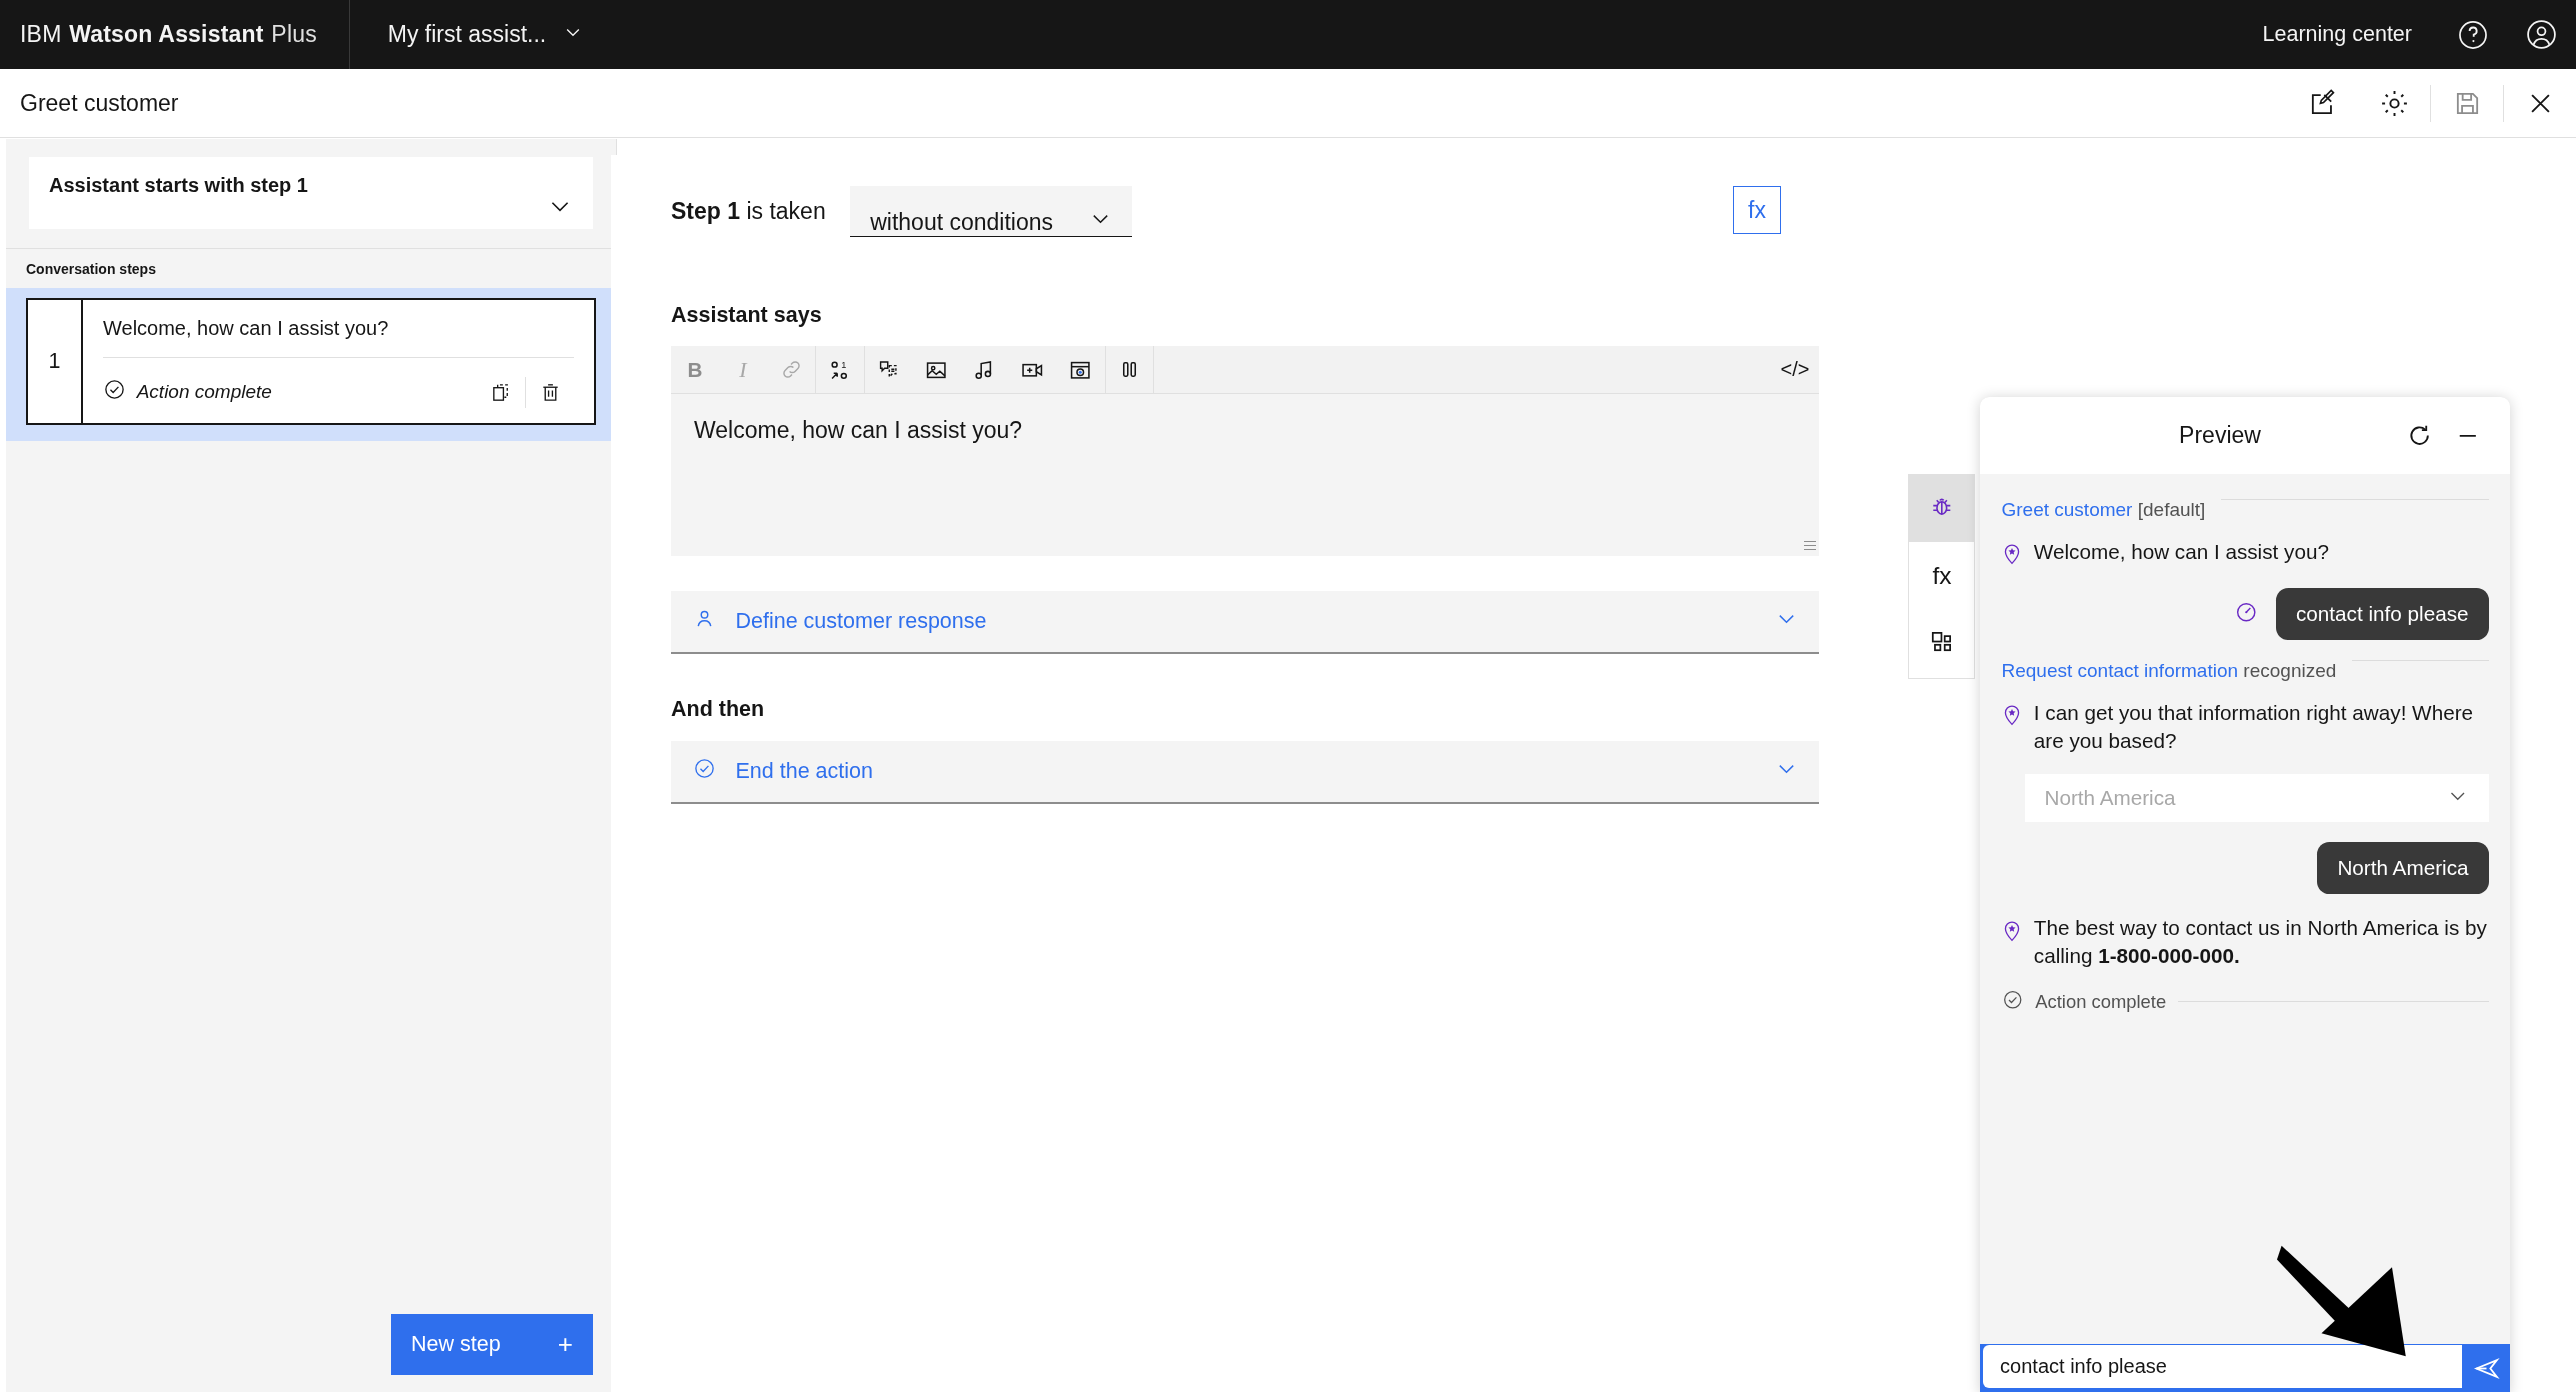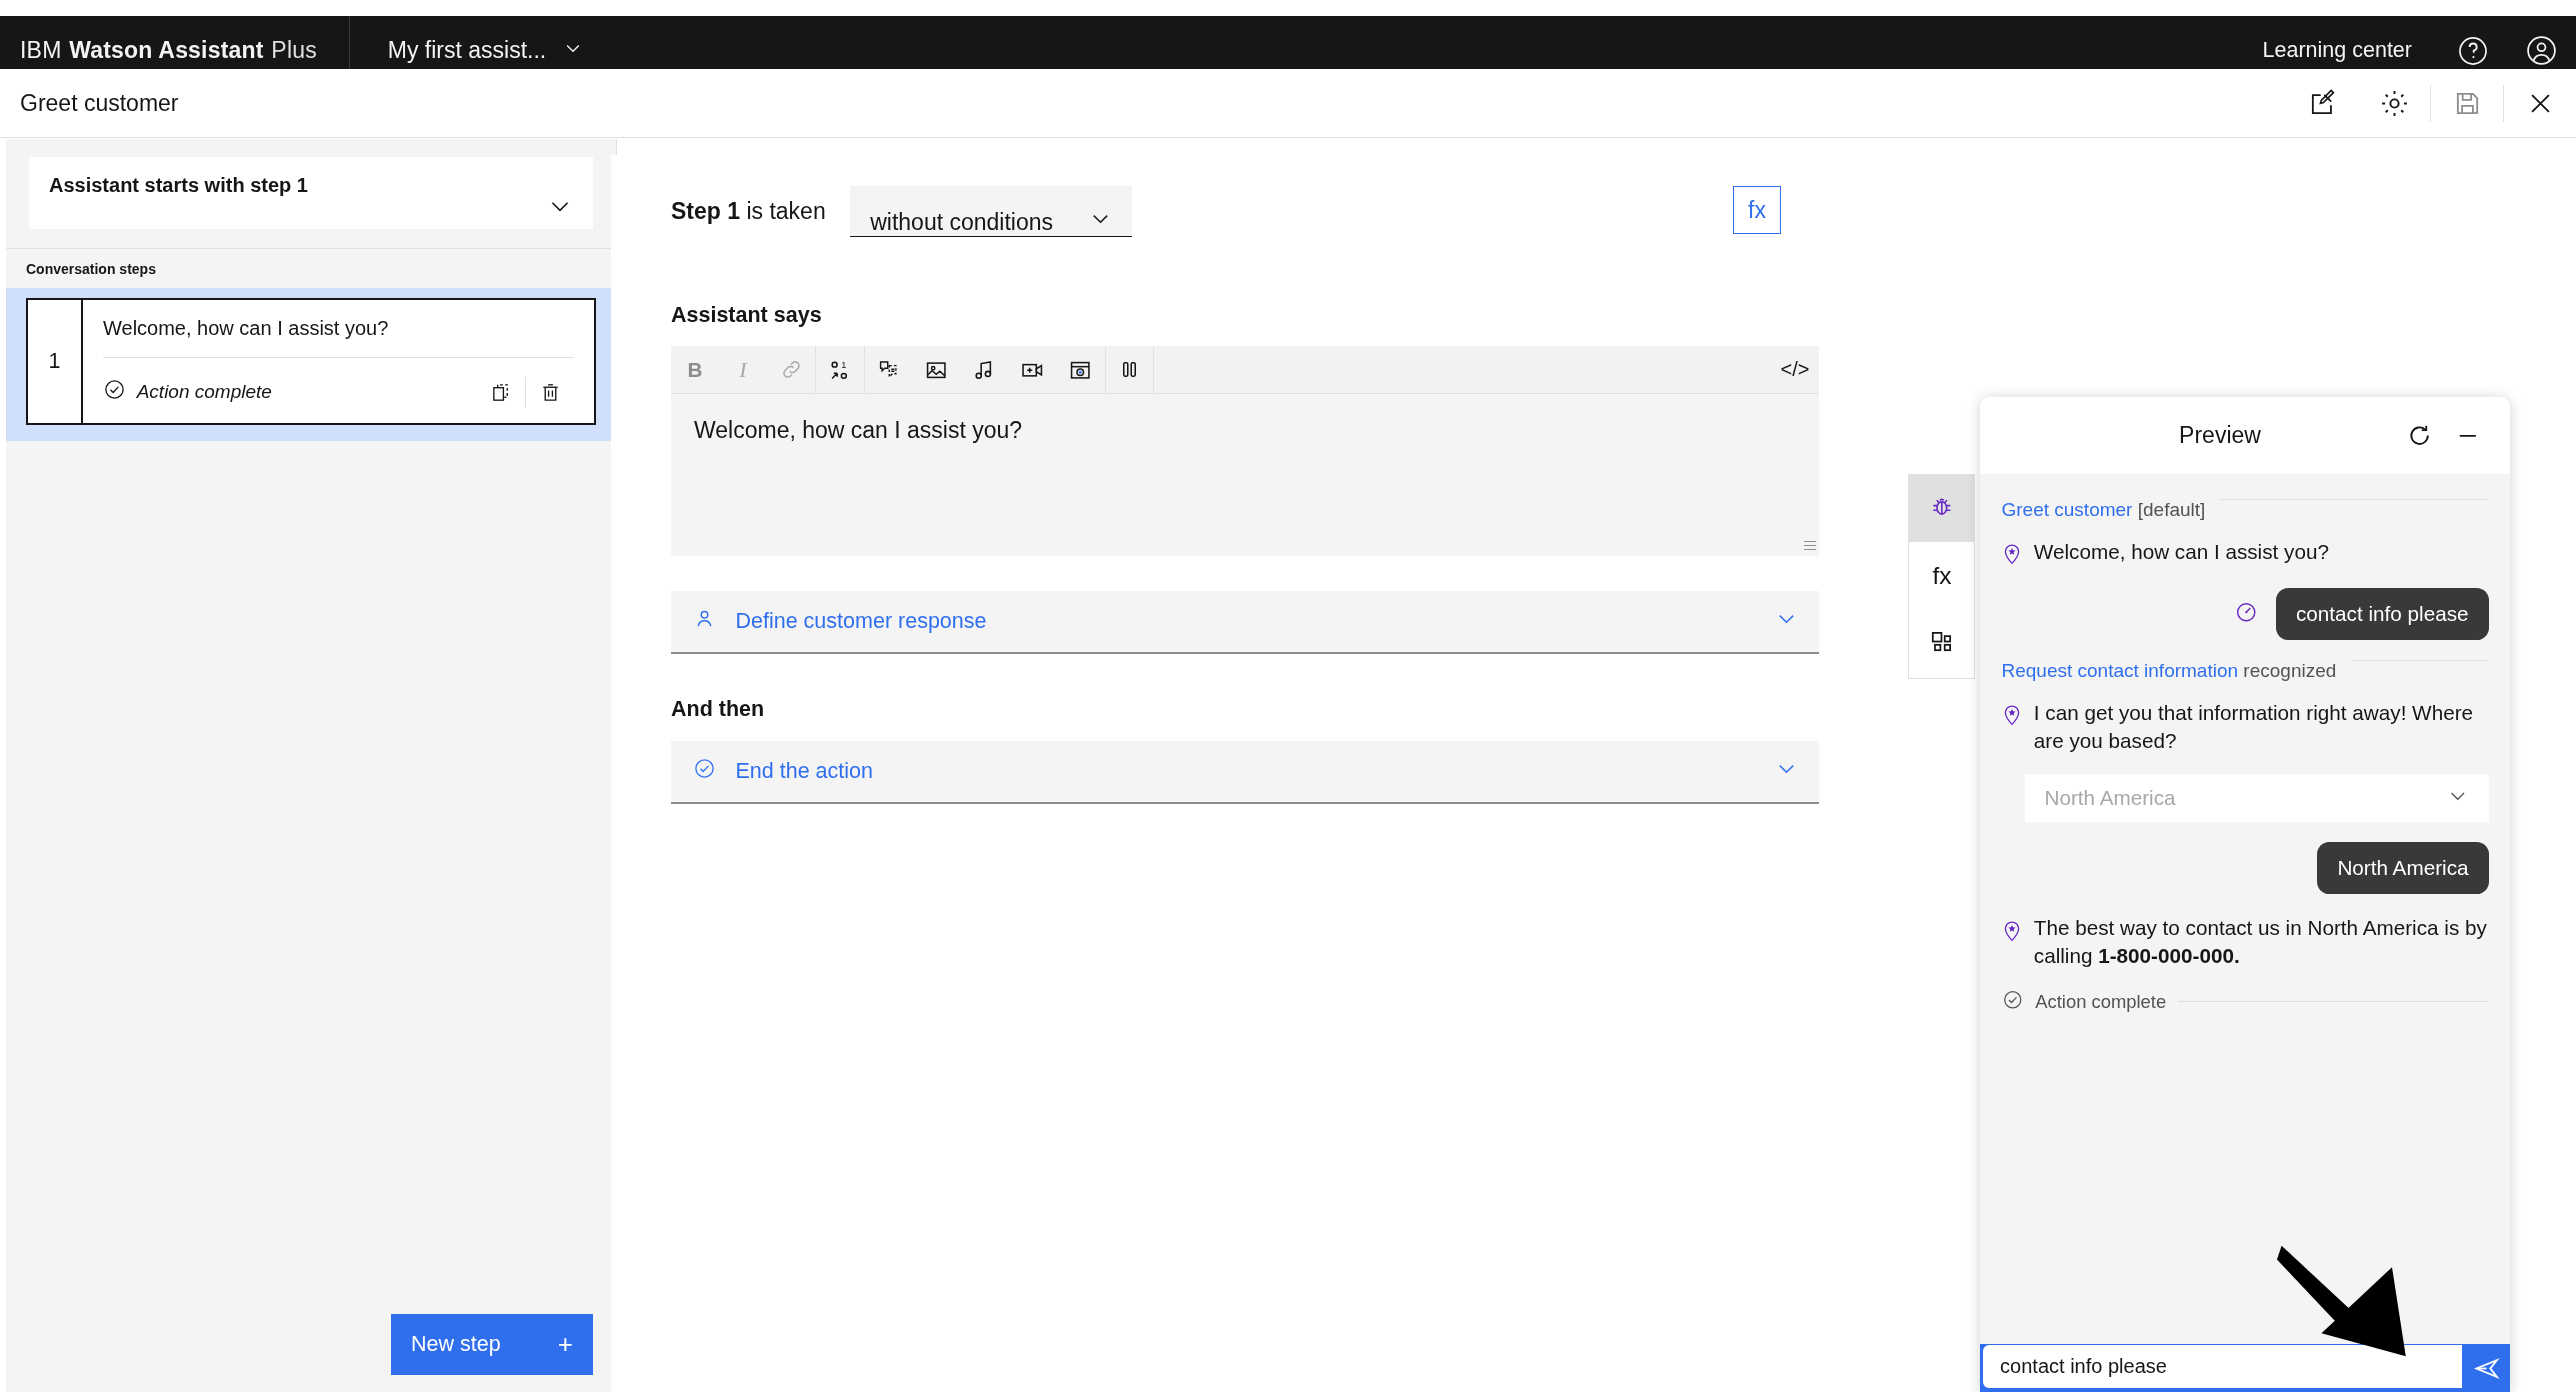--- a/index.html
+++ b/index.html
@@ -6,21 +6,21 @@
   html, body {
     width: 2576px; height: 1393px;
     font-family: "Liberation Sans", sans-serif;
     background: #ffffff;
     overflow: hidden;
   }
   .app { position: relative; width: 2576px; height: 1393px; }
 
   
   .topbar {
-    position: absolute; top: 16px; left: 0; width: 2576px; height: 69px;
+    position: absolute; top: 0; left: 0; width: 2576px; height: 69px;
     background: #161616; display: flex; align-items: center;
     color: #f4f4f4;
   }
   .brand { display: flex; align-items: baseline; gap: 7.7px; padding-left: 20px; font-size: 23px; letter-spacing: 0.2px; }
   .brand .ibm { font-weight: 400; }
   .brand .prod { font-weight: 700; }
   .brand .tier { font-weight: 400; color: #e0e0e0; }
   .topdiv { width: 0.8px; height: 69px; background: #393939; margin: 0 32px; }
   .assistant-picker {
     display: flex; align-items: center; gap: 17px;

